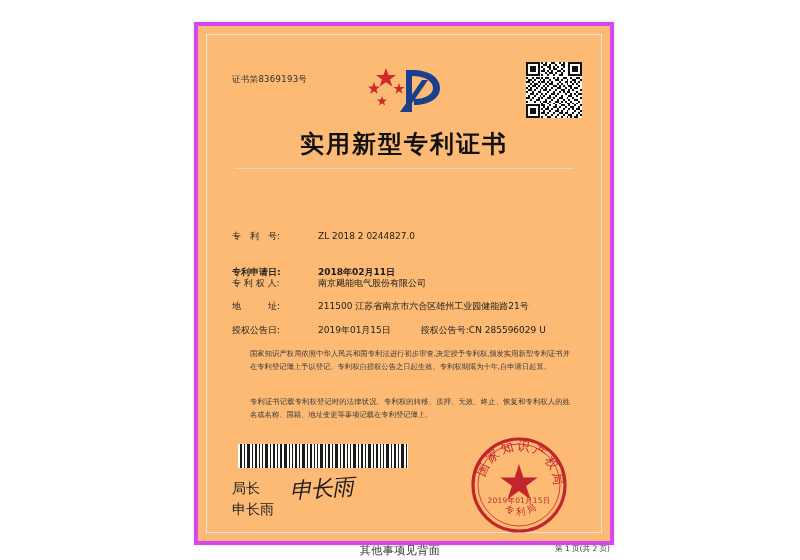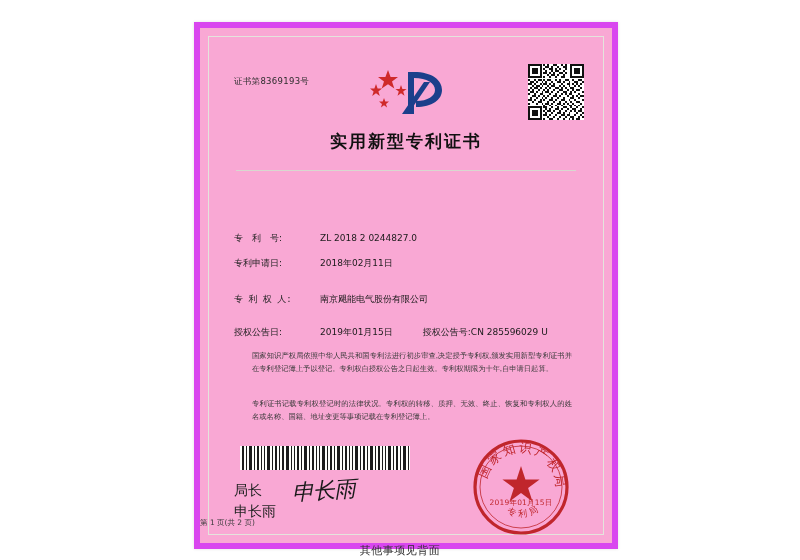--- a/index.html
+++ b/index.html
@@ -17,22 +17,22 @@
     background: #ffffff;
     overflow: hidden;
   }
   
   #sheet {
     position: absolute;
     left: 194px;
     top: 22px;
     width: 412px;
     height: 515px;
-    background: #f9a8d4;
-    border: 6px solid #d946ef;
+    background: #fdba74;
+    border: 4px solid #d946ef;
     box-shadow: 0 0 3px rgba(0,0,0,0.12);
   }
   #sheet-inner {
     position: absolute;
     left: 8px;
     top: 8px;
     right: 8px;
     bottom: 8px;
     border: 1px solid #e4e4dc;
   }
@@ -66,21 +66,21 @@
     height: 56px;
   }
 
   #title {
     position: absolute;
     left: 0;
     right: 0;
     top: 102px;
     text-align: center;
     font-family: "DejaVu Serif", "Liberation Serif", serif;
-    font-size: 17px;
+    font-size: 24px;
     font-weight: bold;
     color: #111111;
     letter-spacing: 2px;
   }
   #title-rule {
     position: absolute;
     left: 36px;
     right: 36px;
     top: 142px;
     height: 1px;
@@ -101,22 +101,22 @@
   }
   .field .val {
     display: inline-block;
     color: #1a1a1a;
   }
   .lbl-w { width: 86px; }
 
   #row-name  { top: 158px; }
   #row-inventors { top: 181px; }
   #row-patentno { top: 204px; }
-  #row-appdate { top: 229px; }
-  #row-owner { top: 265px; font-family: Liberation Mono, monospace; }
+  #row-appdate { top: 240px; font-weight: bold; }
+  #row-owner { top: 251px; }
   #row-address { top: 274px; }
   #row-grant { top: 298px; }
 
   #row-grant .seg2 { margin-left: 30px; }
 
   .para {
     position: absolute;
     left: 52px;
     right: 40px;
     font-size: 7.3px;
@@ -174,22 +174,22 @@
     color: #1a1a1a;
     font-style: italic;
     letter-spacing: -1px;
     transform: rotate(-4deg);
   }
 
   #pagenum {
     position: absolute;
     left: 0;
     right: 0;
-    top: 490px;
-    text-align: left;
+    top: 518px;
+    text-align: right;
     font-size: 7.5px;
     color: #3a3a3a;
   }
 
   #footnote {
     position: absolute;
     left: 0;
     right: 0;
     top: 543px;
     text-align: center;
@@ -472,20 +472,23 @@
     </div>
 
     <div class="field" id="row-appdate">
       <span class="lbl lbl-w">专利申请日:</span><span class="val">2018年02月11日</span>
     </div>
 
     <div class="field" id="row-owner">
       <span class="lbl lbl-w">专 利 权 人:</span><span class="val">南京飓能电气股份有限公司</span>
     </div>
 
+    <div class="field" id="row-address">
+      <span class="lbl lbl-w">地　　　址:</span><span class="val">211500 江苏省南京市六合区雄州工业园健能路21号</span>
+    </div>
 
     <div class="field" id="row-grant">
       <span class="lbl lbl-w">授权公告日:</span><span class="val">2019年01月15日</span><span class="lbl seg2">授权公告号:</span><span class="val">CN 285596029 U</span>
     </div>
 
     <div class="para" id="para1">国家知识产权局依照中华人民共和国专利法进行初步审查,决定授予专利权,颁发实用新型专利证书并在专利登记簿上予以登记。专利权自授权公告之日起生效。专利权期限为十年,自申请日起算。</div>
     <div class="para" id="para2">专利证书记载专利权登记时的法律状况。专利权的转移、质押、无效、终止、恢复和专利权人的姓名或名称、国籍、地址变更等事项记载在专利登记簿上。</div>
 
     <div id="barcode">
       <svg width="170" height="24" viewBox="0 0 170 24" shape-rendering="crispEdges">

